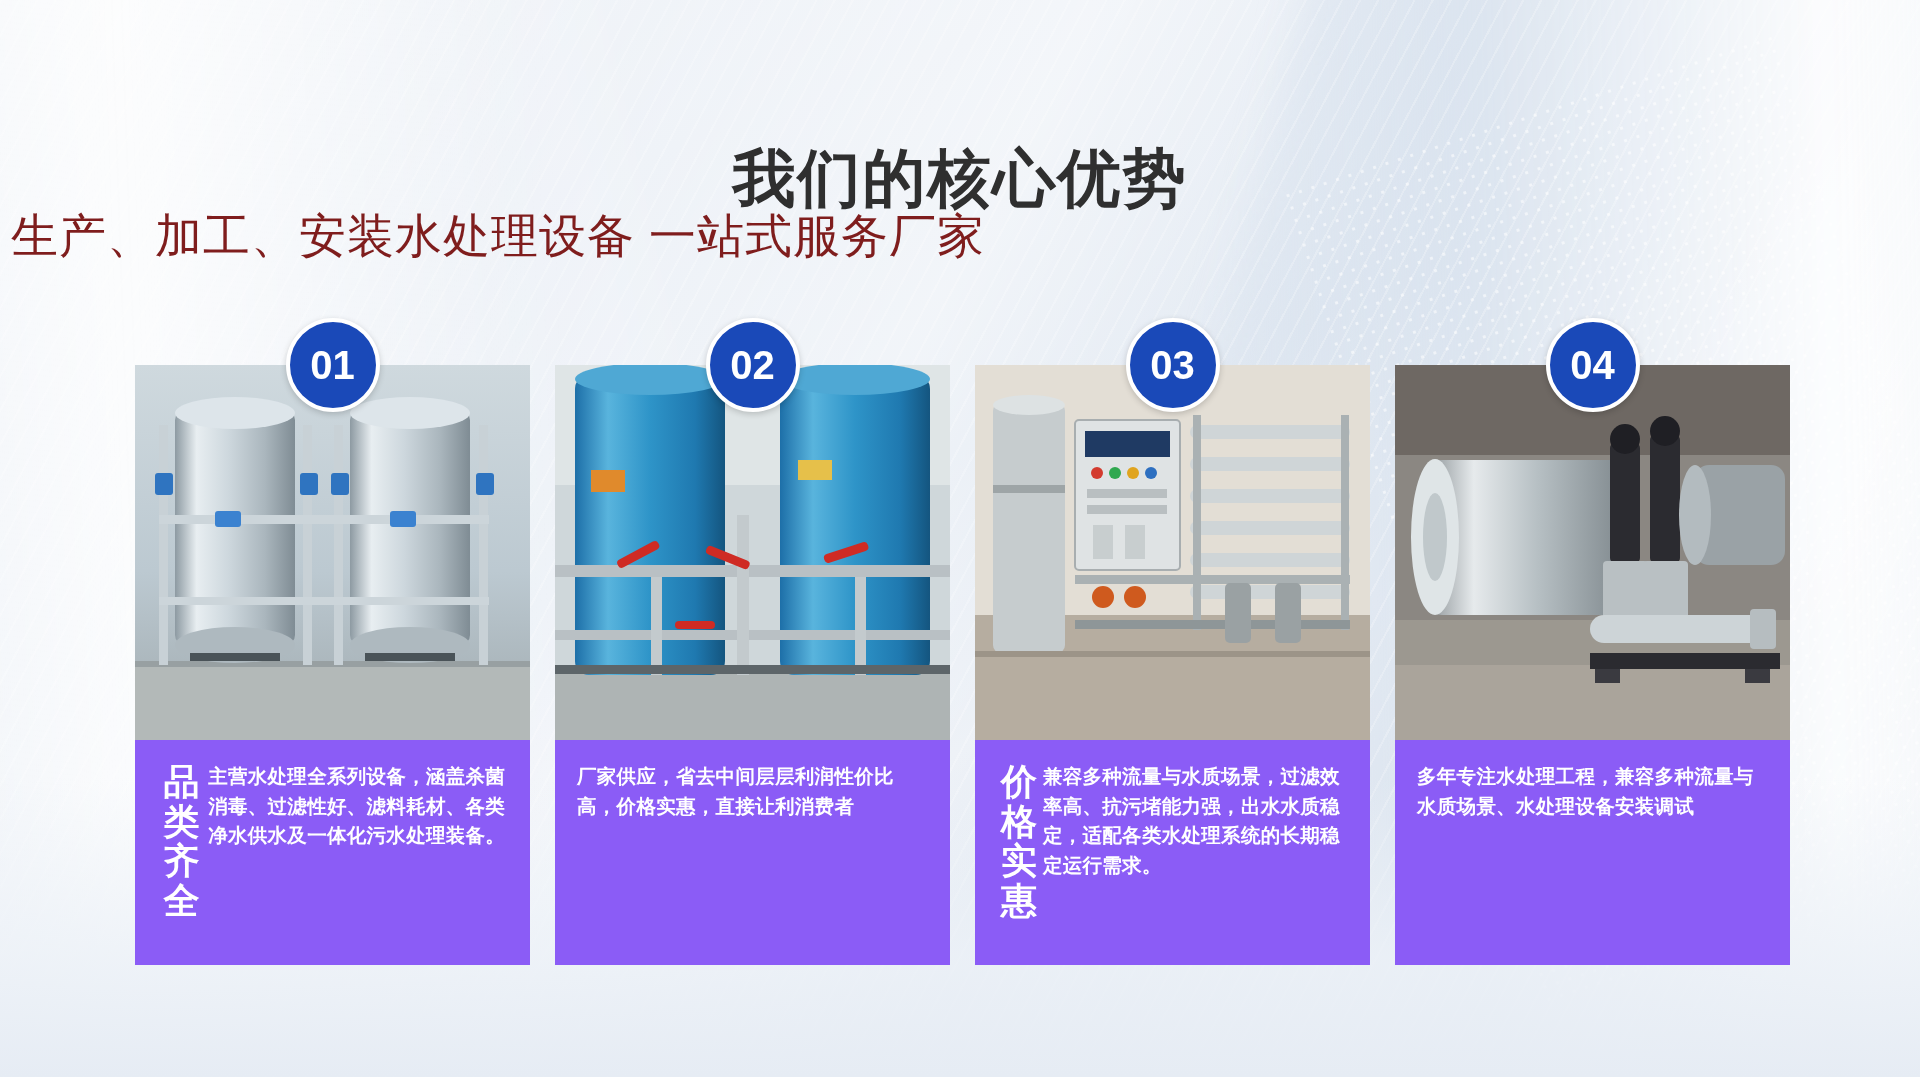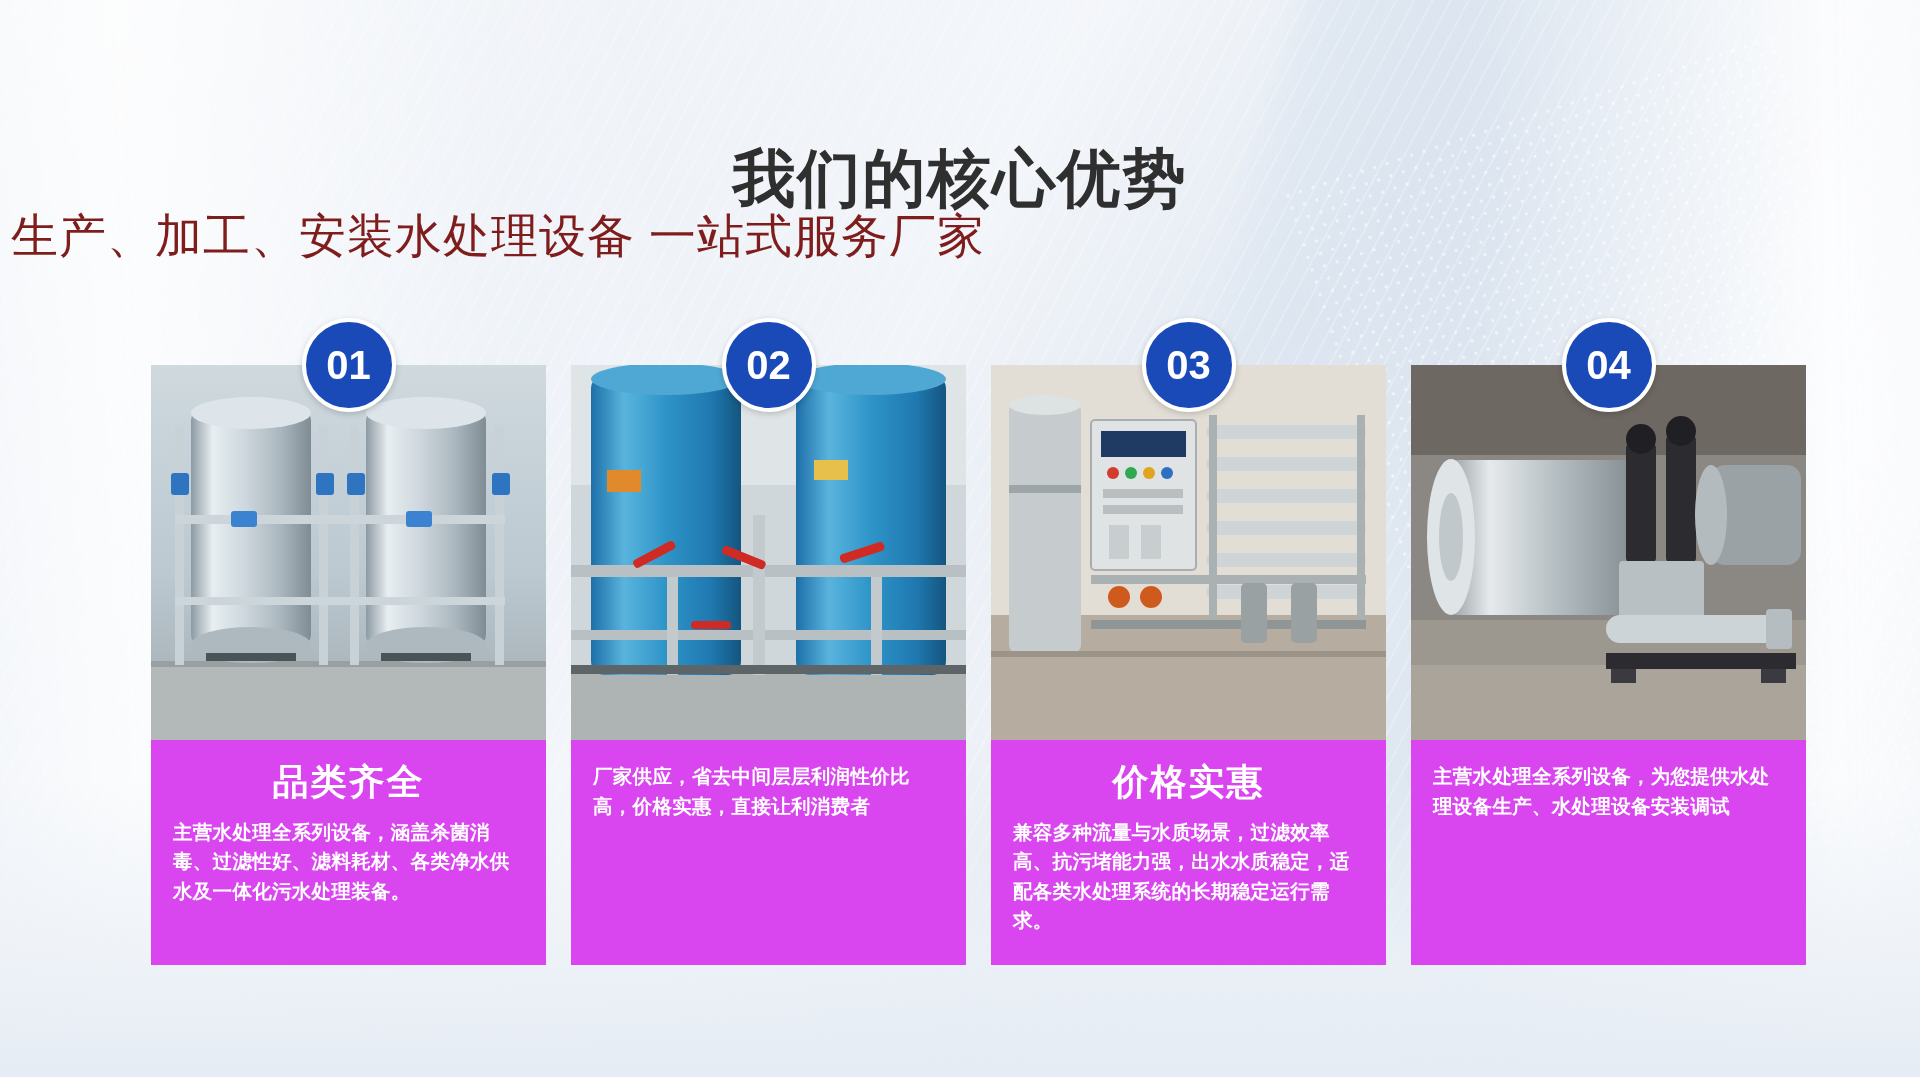--- a/index.html
+++ b/index.html
@@ -66,21 +66,21 @@
   .page-subtitle {
     position: absolute; top: 205px; left: 11px; width: 100%;
     text-align: left;
     font-size: 47px; font-weight: 400; color: #7f1d1d;
     letter-spacing: 1px;
   }
 
   .cards {
     position: absolute; top: 365px; left: 135px;
     width: 1655px; height: 600px;
-    display: flex; justify-content: space-between; margin-left: 16px;
+    display: flex; justify-content: space-between;
   }
   .card {
     position: relative;
     width: 395px;
     display: flex; flex-direction: column;
   }
   .badge {
     position: absolute; top: -47px; left: 50%;
     transform: translateX(-50%);
     width: 94px; height: 94px; border-radius: 50%;
@@ -94,24 +94,24 @@
   }
   .photo {
     height: 375px; width: 100%;
     position: relative; overflow: hidden;
     background: #aab6c2;
   }
   .photo svg { position: absolute; inset: 0; width: 100%; height: 100%; display:block; }
 
   .panel {
     flex: 1;
-    background: #d946ef;
+    background: #8b5cf6;
     padding: 22px 22px 26px 22px;
     color: #ffffff;
-    display: flex; flex-direction: column;
+    display: flex; flex-direction: row;
   }
   .panel-title {
     font-size: 36px; font-weight: 700; text-align: center;
     letter-spacing: 2px;
     margin-bottom: 16px;
     line-height: 1.1;
   }
   .panel-desc {
     font-size: 19.5px; font-weight: 700; line-height: 1.52;
     letter-spacing: 0.3px;
@@ -310,18 +310,18 @@
 
           <rect x="195" y="288" width="190" height="16" fill="#2b2b30"></rect>
           <rect x="200" y="304" width="25" height="14" fill="#3a3a40"></rect>
           <rect x="350" y="304" width="25" height="14" fill="#3a3a40"></rect>
 
           <rect x="300" y="100" width="90" height="100" rx="14" fill="#9aa2a6"></rect>
           <ellipse cx="300" cy="150" rx="16" ry="50" fill="#b3bbbf"></ellipse>
         </svg>
       </div>
       <div class="panel">
-        <div class="panel-desc">主营水处理全系列设备，为您提供水处理设备生产、水处理设备安装调试</div>
+        <div class="panel-desc">多年专注水处理工程，兼容多种流量与水质场景、水处理设备安装调试</div>
       </div>
     </div>
 
   </div>
 </div>
 
 </body></html>

